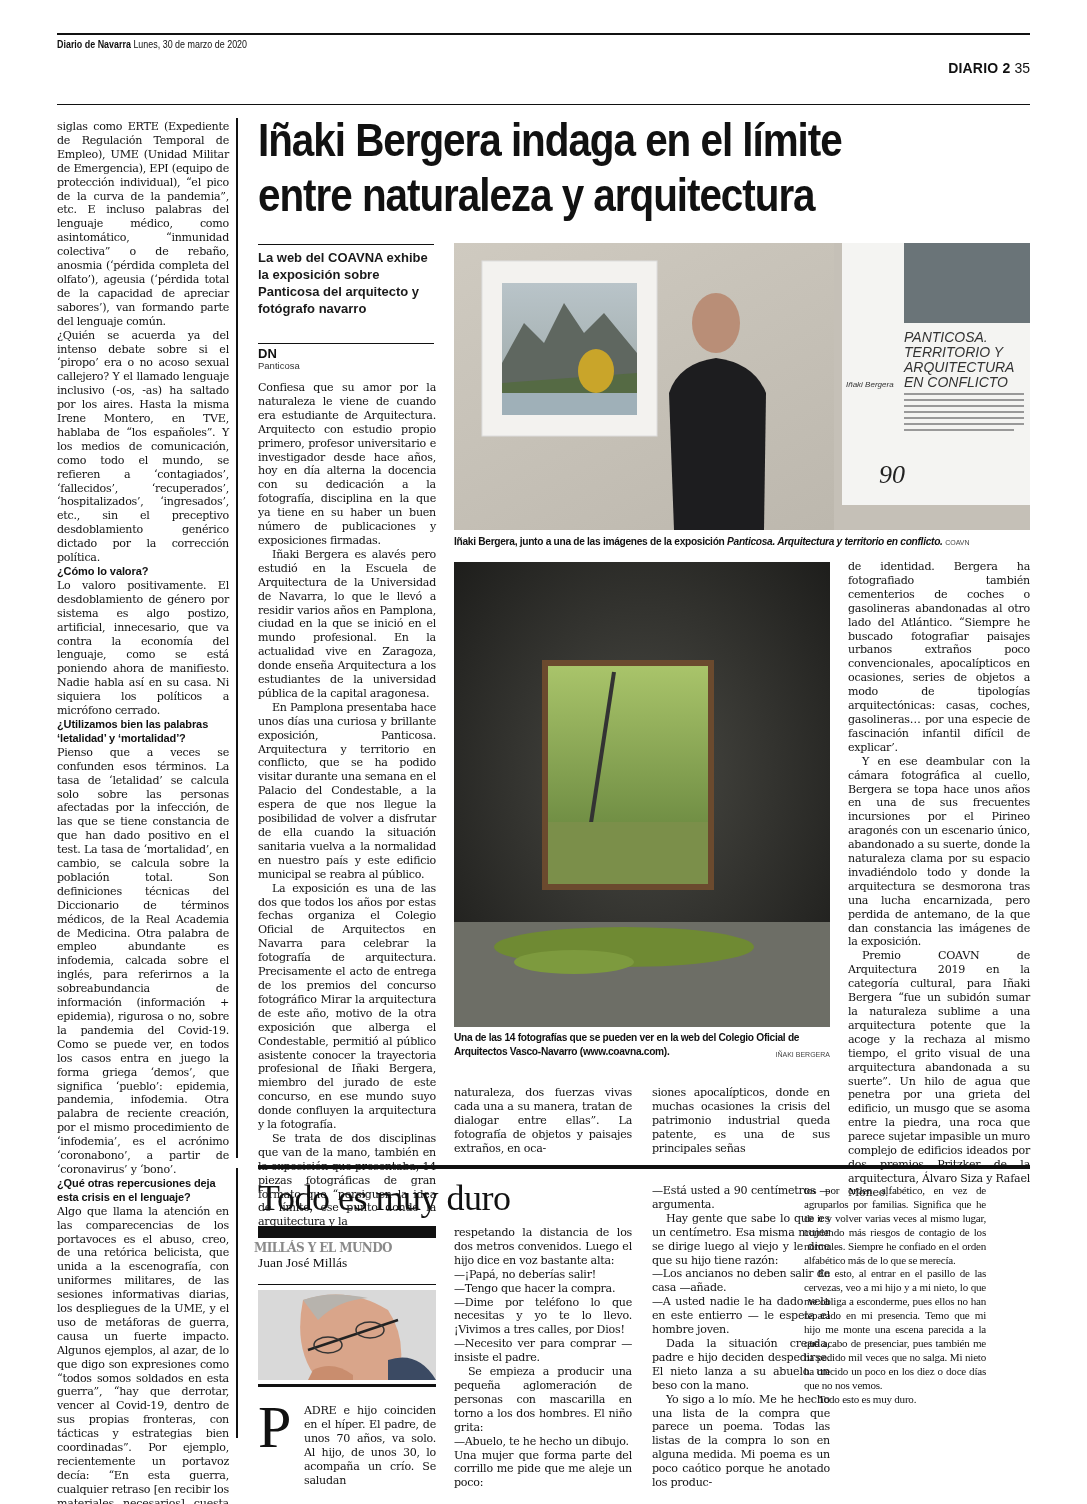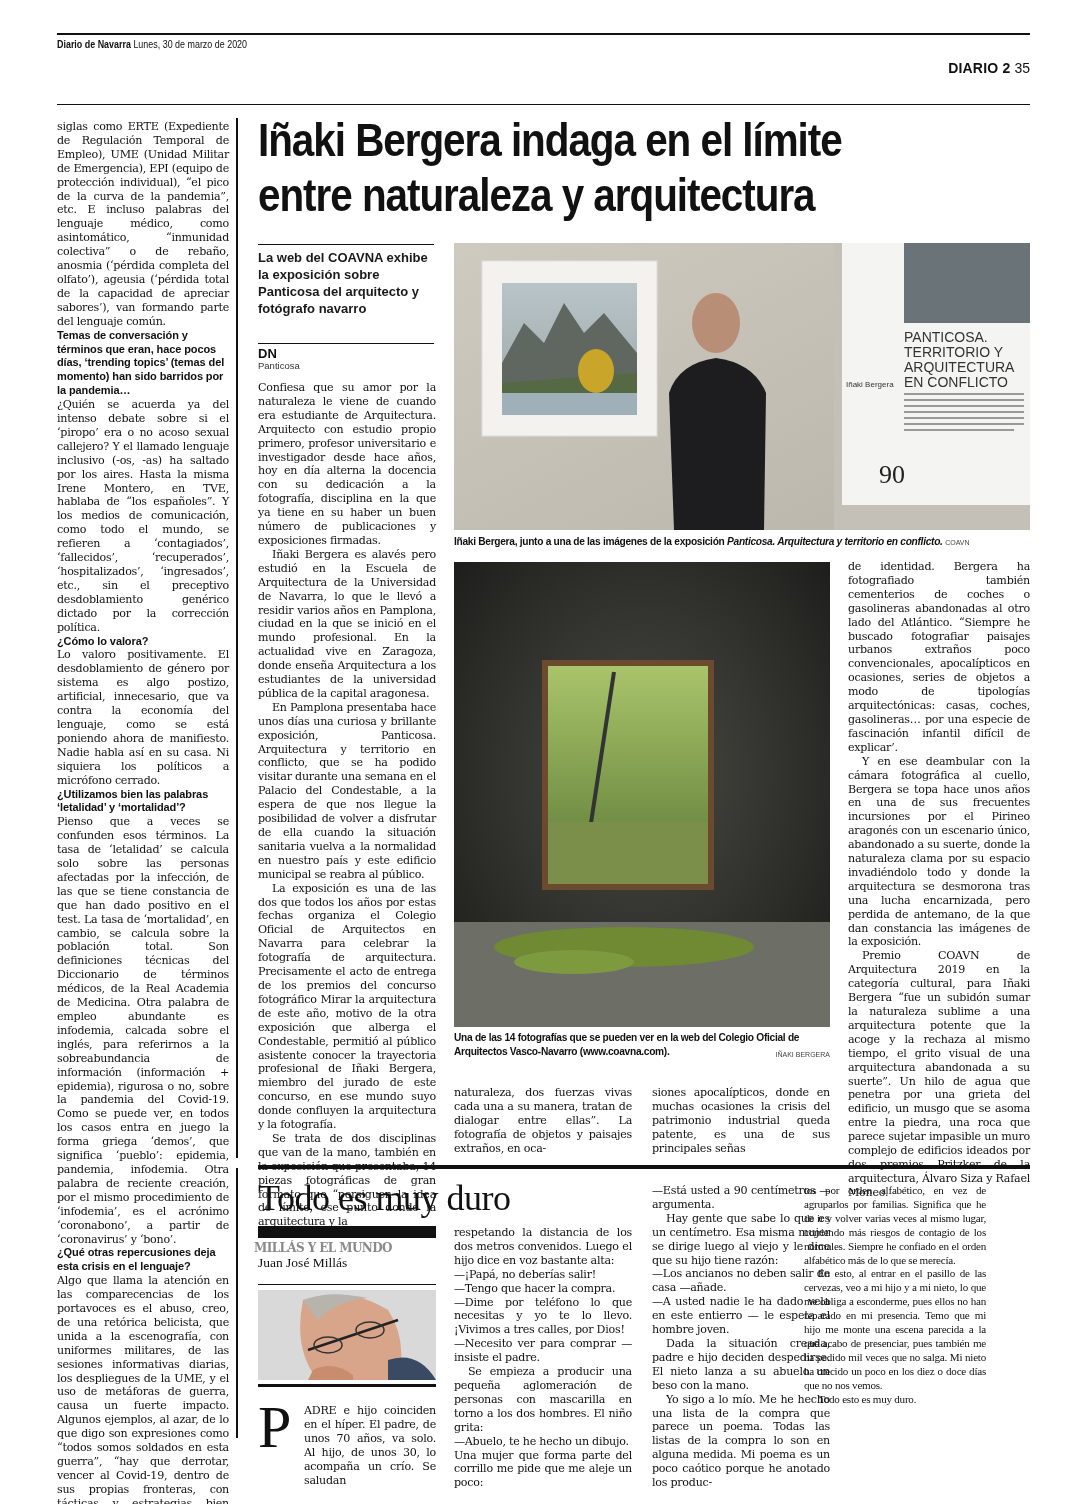--- a/index.html
+++ b/index.html
@@ -24,21 +24,21 @@
   .vline2 { left: 236px; top: 1168px; width: 1.5px; height: 270px; background: #111; }
 
   .headline { left: 258px; top: 112px; width: 780px; font-family: "Liberation Sans", sans-serif; font-weight: bold; font-size: 47px; line-height: 55px; letter-spacing: -1.2px; transform: scaleX(0.86); transform-origin: left top; white-space: nowrap; }
 
   .deck-rule { left: 258px; top: 244px; width: 176px; height: 1px; background: #111; }
   .deck { left: 258px; top: 249px; width: 180px; font-family: "Liberation Sans", sans-serif; font-weight: bold; font-size: 13px; line-height: 17px; color: #1a1a1a; }
   .byline-rule { left: 258px; top: 343px; width: 176px; height: 1px; background: #111; }
   .byline-author { left: 258px; top: 346px; font-family: "Liberation Sans", sans-serif; font-weight: bold; font-size: 13px; }
   .byline-place { left: 258px; top: 360px; font-family: "Liberation Sans", sans-serif; font-size: 9.5px; color: #333; }
 
-  .photo1 { left: 454px; top: 243px; width: 576px; height: 287px; overflow: hidden; background: #fca5a5; }
+  .photo1 { left: 454px; top: 243px; width: 576px; height: 287px; overflow: hidden; background: #fca5a5; font-style: italic; }
   .cap1 { left: 454px; top: 535px; width: 576px; font-family: "Liberation Sans", sans-serif; font-weight: bold; font-size: 10.2px; line-height: 13px; white-space: nowrap; letter-spacing: -0.3px; }
   .cap1 i { font-style: italic; }
   .credit { font-family: "Liberation Sans", sans-serif; font-weight: normal; font-size: 7px; color: #444; letter-spacing: 0; }
 
   .photo2 { left: 454px; top: 562px; width: 376px; height: 465px; overflow: hidden; background: #2b2b28; }
   .cap2 { left: 454px; top: 1031px; width: 376px; font-family: "Liberation Sans", sans-serif; font-weight: bold; font-size: 10.2px; line-height: 13.5px; letter-spacing: -0.3px; }
 
   .bottom-rule { left: 258px; top: 1165px; width: 772px; height: 3.5px; background: #111; }
   .col-title { left: 258px; top: 1176px; font-family: "Liberation Serif", serif; font-size: 36px; line-height: 44px; letter-spacing: -0.5px; white-space: nowrap; }
   .col-bar { left: 258px; top: 1226px; width: 178px; height: 12px; background: #111; }
@@ -58,21 +58,20 @@
   <b>Diario de Navarra</b>
   <span>Lunes, 30 de marzo de 2020</span>
 </div>
 <div class="abs header-right">
   <b>DIARIO 2</b><span class="num">35</span>
 </div>
 <div class="abs rule-second"></div>
 
 <div class="col" id="left-col" style="left:57px; top:120px; width:172px;">
     <p>siglas como ERTE (Expediente de Regulación Temporal de Empleo), UME (Unidad Militar de Emergencia), EPI (equipo de protección individual), “el pico de la curva de la pandemia”, etc. E incluso palabras del lenguaje médico, como asintomático, “inmunidad colectiva” o de rebaño, anosmia (‘pérdida completa del olfato’), ageusia (‘pérdida total de la capacidad de apreciar sabores’), van formando parte del lenguaje común.</p>
-    <p class="q">Temas de conversación y términos que eran, hace pocos días, ‘trending topics’ (temas del momento) han sido barridos por la pandemia…</p>
     <p>¿Quién se acuerda ya del intenso debate sobre si el ‘piropo’ era o no acoso sexual callejero? Y el llamado lenguaje inclusivo (-os, -as) ha saltado por los aires. Hasta la misma Irene Montero, en TVE, hablaba de “los españoles”. Y los medios de comunicación, como todo el mundo, se refieren a ‘contagiados’, ‘fallecidos’, ‘recuperados’, ‘hospitalizados’, ‘ingresados’, etc., sin el preceptivo desdoblamiento genérico dictado por la corrección política.</p>
     <p class="q">¿Cómo lo valora?</p>
     <p>Lo valoro positivamente. El desdoblamiento de género por sistema es algo postizo, artificial, innecesario, que va contra la economía del lenguaje, como se está poniendo ahora de manifiesto. Nadie habla así en su casa. Ni siquiera los políticos a micrófono cerrado.</p>
     <p class="q">¿Utilizamos bien las palabras ‘letalidad’ y ‘mortalidad’?</p>
     <p>Pienso que a veces se confunden esos términos. La tasa de ‘letalidad’ se calcula solo sobre las personas afectadas por la infección, de las que se tiene constancia de que han dado positivo en el test. La tasa de ‘mortalidad’, en cambio, se calcula sobre la población total. Son definiciones técnicas del Diccionario de términos médicos, de la Real Academia de Medicina. Otra palabra de empleo abundante es infodemia, calcada sobre el inglés, para referirnos a la sobreabundancia de información (información + epidemia), rigurosa o no, sobre la pandemia del Covid-19. Como se puede ver, en todos los casos entra en juego la forma griega ‘demos’, que significa ‘pueblo’: epidemia, pandemia, infodemia. Otra palabra de reciente creación, por el mismo procedimiento de ‘infodemia’, es el acrónimo ‘coronabono’, a partir de ‘coronavirus’ y ‘bono’.</p>
     <p class="q">¿Qué otras repercusiones deja esta crisis en el lenguaje?</p>
     <p>Algo que llama la atención en las comparecencias de los portavoces es el abuso, creo, de una retórica belicista, que unida a la escenografía, con uniformes militares, de las sesiones informativas diarias, los despliegues de la UME, y el uso de metáforas de guerra, causa un fuerte impacto. Algunos ejemplos, al azar, de lo que digo son expresiones como “todos somos soldados en esta guerra”, “hay que derrotar, vencer al Covid-19, dentro de sus propias fronteras, con tácticas y estrategias bien coordinadas”. Por ejemplo, recientemente un portavoz decía: “En esta guerra, cualquier retraso [en recibir los materiales necesarios] cuesta vidas”. Además, de la utilización de expresiones como “todo sea por frenar la curva de propagación y alcanzar cuanto antes el pico”.</p>
   </div>
 <div class="abs vline"></div>
 

